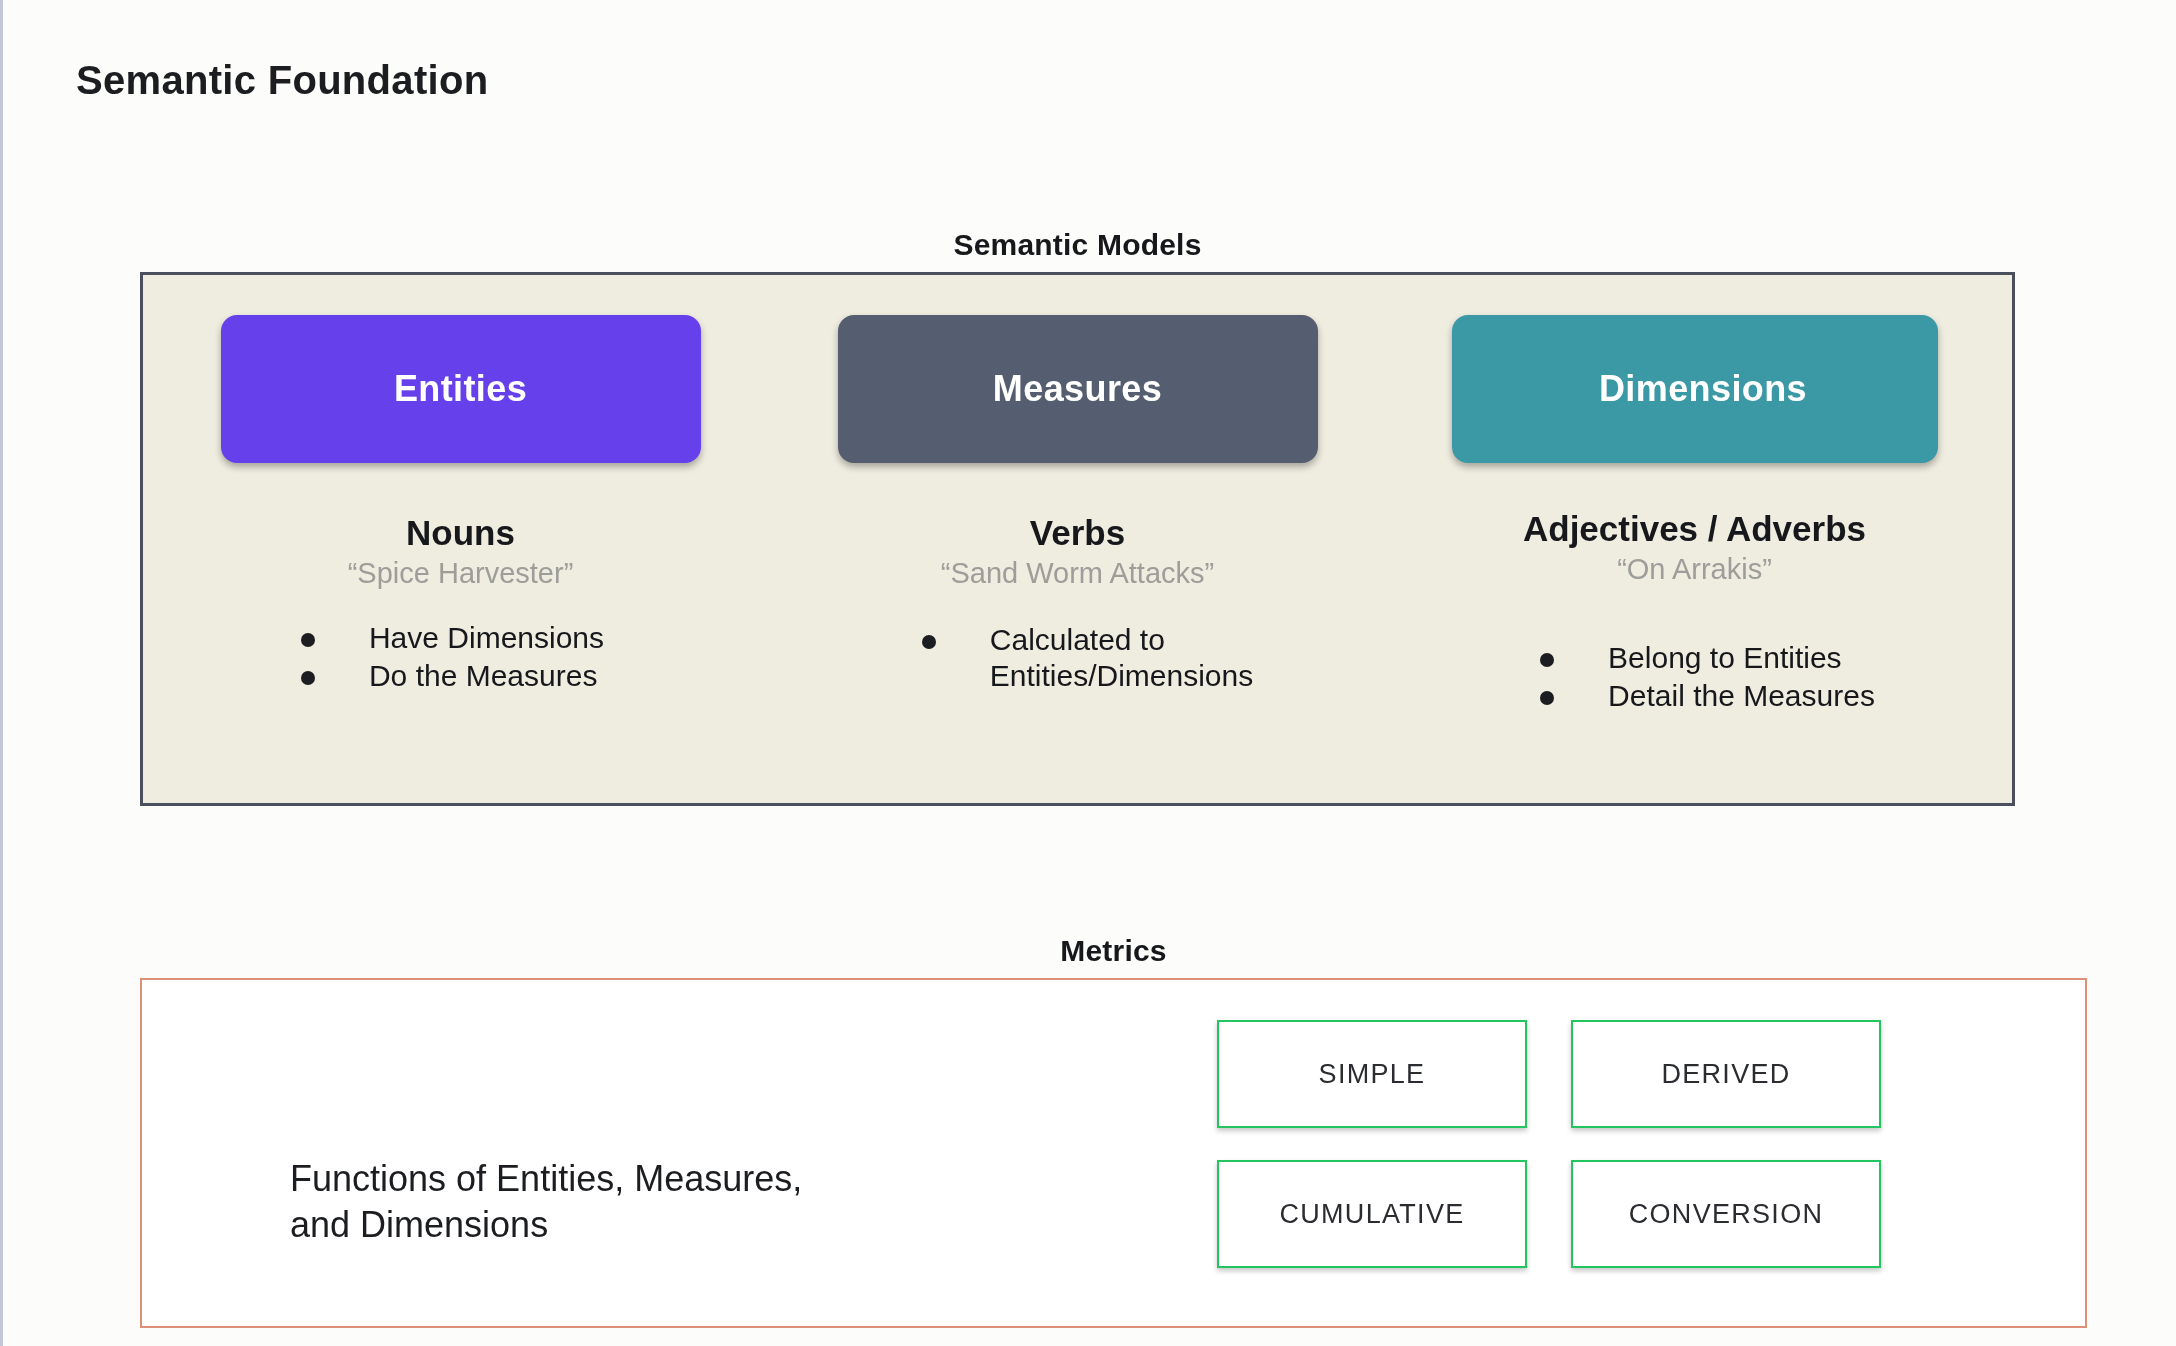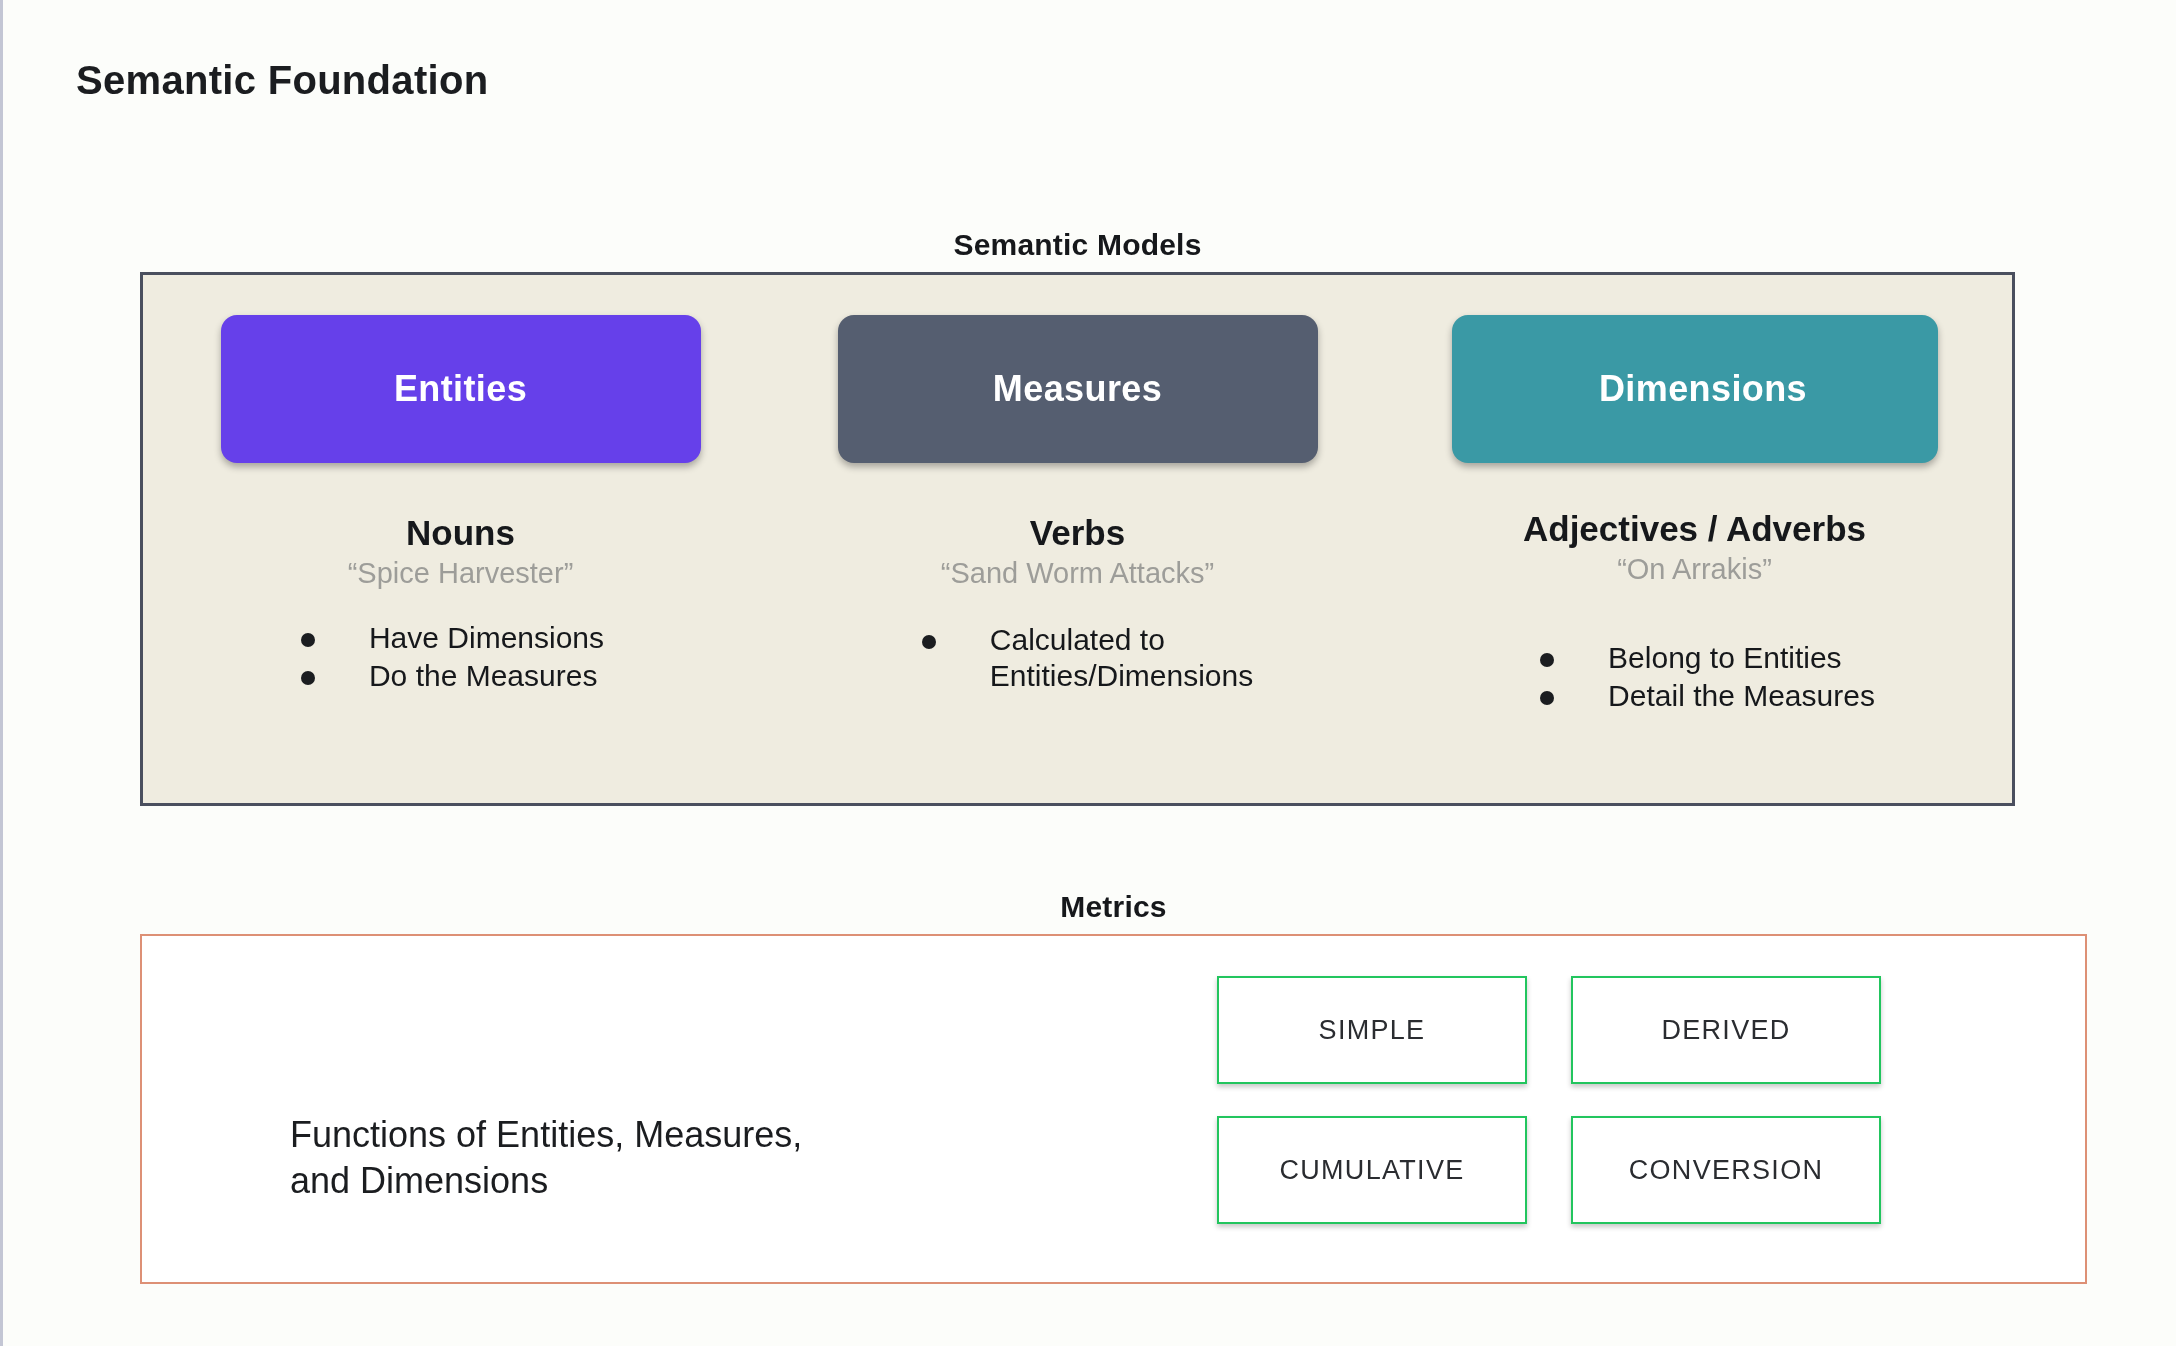--- a/index.html
+++ b/index.html
@@ -141,21 +141,21 @@
   .col.entities   .bullets { margin-left: -16px; }
   .col.measures   .bullets { margin-left: 20px; margin-top: 32px; }
   .col.dimensions .bullets { margin-left: 26px; margin-top: 54px; }
   .col.dimensions .part-of-speech { margin-top: 48px; }
   .col.dimensions .pill { width: 486px; }
 
   
   .metrics-section {
     position: absolute;
     left: 140px;
-    top: 890px;
+    top: 934px;
     width: 1947px;
   }
   .metrics-panel {
     border: 2px solid #dd9075;
     background: #ffffff;
     height: 350px;
     box-sizing: border-box;
     position: relative;
     display: flex;
     align-items: center;

